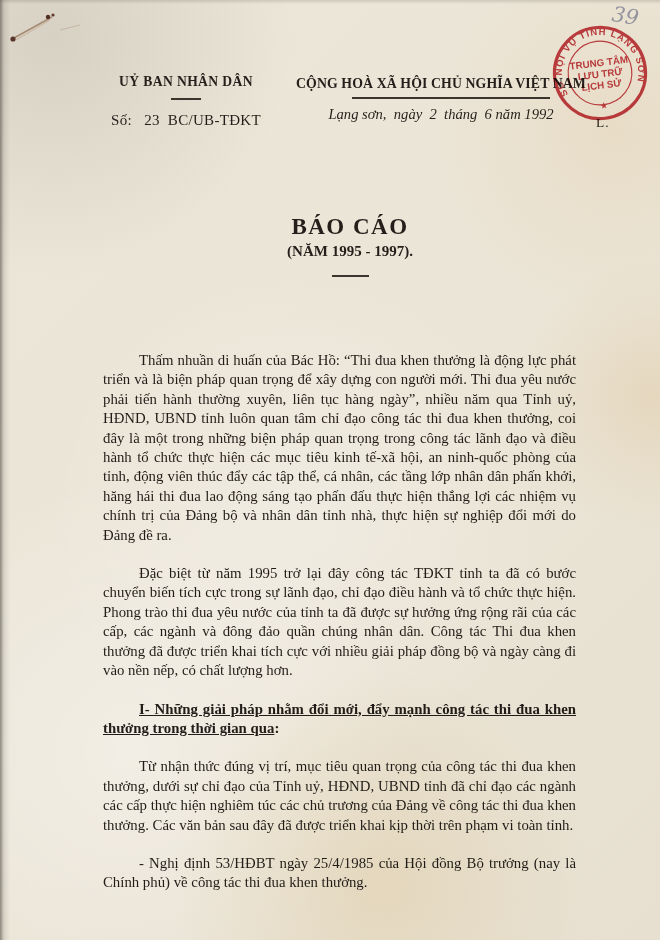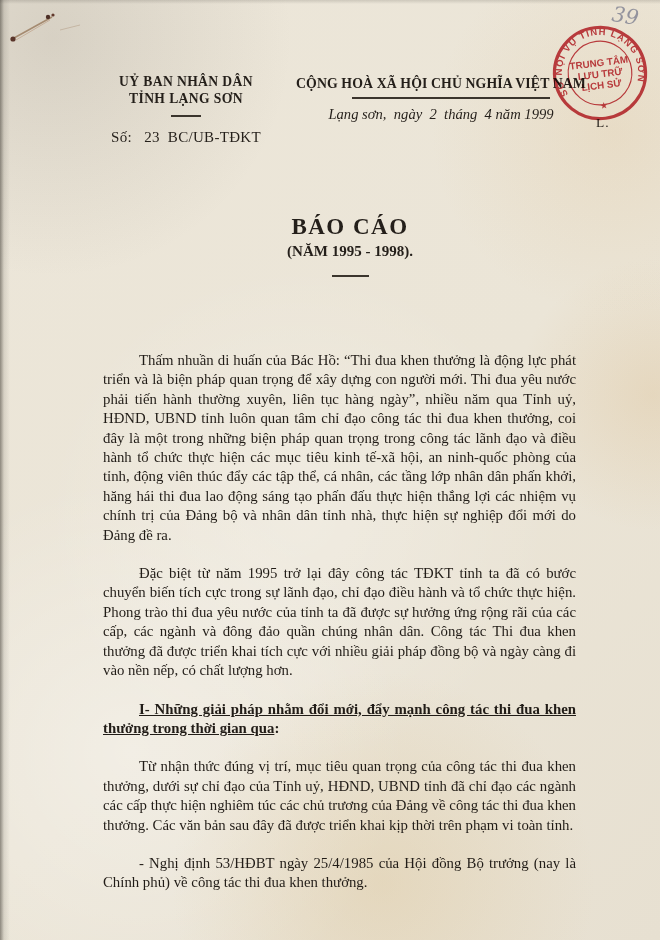--- a/index.html
+++ b/index.html
@@ -70,29 +70,28 @@
     <circle cx="9" cy="33" r="2.6" fill="#4d241a"></circle>
     <circle cx="44" cy="11" r="2.2" fill="#3f1e15"></circle>
     <circle cx="49" cy="9" r="1.6" fill="#55281c"></circle>
     <line x1="56" y1="24" x2="76" y2="19" stroke="#b09880" stroke-width="1" opacity=".55"></line>
   </svg>
 
   <div class="abs handnum">39</div>
 
   <div class="abs hdr-left">
     <div class="l1">UỶ BAN NHÂN DÂN</div>
-    <div class="l2">TỈNH LẠNG SƠN</div>
     <div class="rule rule-left"></div>
     <div class="docnum">Số:   23  BC/UB-TĐKT</div>
   </div>
 
   <div class="abs hdr-right">
     <div class="l1">CỘNG HOÀ XÃ HỘI CHỦ NGHĨA VIỆT NAM</div>
     <div class="rule rule-right"></div>
-    <div class="dateline">Lạng sơn,  ngày  2  tháng  4 năm 1999</div>
+    <div class="dateline">Lạng sơn,  ngày  2  tháng  6 năm 1992</div>
   </div>
 
   <div class="abs lmark">L.</div>
 
   <svg class="abs stamp" viewBox="0 0 100 100">
     <circle cx="50" cy="50" r="46.5" fill="none" stroke="#c5333c" stroke-width="3.2"></circle>
     <circle cx="50" cy="50" r="32.5" fill="none" stroke="#c5333c" stroke-width="1.2"></circle>
     <defs>
       <path id="arcP" d="M 16.2 69.5 A 39 39 0 1 1 83.8 69.5" fill="none"></path>
     </defs>
@@ -100,21 +99,21 @@
       <textPath href="#arcP" startOffset="2">SỞ NỘI VỤ TỈNH LẠNG SƠN</textPath>
     </text>
     <text x="50" y="43" text-anchor="middle" font-size="10" fill="#c5333c">TRUNG TÂM</text>
     <text x="50" y="54.5" text-anchor="middle" font-size="10" fill="#c5333c">LƯU TRỮ</text>
     <text x="50" y="66" text-anchor="middle" font-size="10" fill="#c5333c">LỊCH SỬ</text>
     <text x="50" y="86" text-anchor="middle" font-size="8" fill="#c5333c">★</text>
   </svg>
 
   <div class="abs titleblk">
     <div class="t1">BÁO CÁO</div>
-    <div class="t3">(NĂM 1995 - 1998).</div>
+    <div class="t3">(NĂM 1995 - 1997).</div>
     <div class="rule rule-title"></div>
   </div>
 
   <div class="abs body">
     <p>Thấm nhuần di huấn của Bác Hồ: “Thi đua khen thưởng là động lực phát triển và là biện pháp quan trọng để xây dựng con người mới. Thi đua yêu nước phải tiến hành thường xuyên, liên tục hàng ngày”, nhiều năm qua Tỉnh uỷ, HĐND, UBND tỉnh luôn quan tâm chỉ đạo công tác thi đua khen thưởng, coi đây là một trong những biện pháp quan trọng trong công tác lãnh đạo và điều hành tổ chức thực hiện các mục tiêu kinh tế-xã hội, an ninh-quốc phòng của tỉnh, động viên thúc đẩy các tập thể, cá nhân, các tầng lớp nhân dân phấn khởi, hăng hái thi đua lao động sáng tạo phấn đấu thực hiện thắng lợi các nhiệm vụ chính trị của Đảng bộ và nhân dân tỉnh nhà, thực hiện sự nghiệp đổi mới do Đảng đề ra.</p>
     <p>Đặc biệt từ năm 1995 trở lại đây công tác TĐKT tỉnh ta đã có bước chuyển biến tích cực trong sự lãnh đạo, chỉ đạo điều hành và tổ chức thực hiện. Phong trào thi đua yêu nước của tỉnh ta đã được sự hưởng ứng rộng rãi của các cấp, các ngành và đông đảo quần chúng nhân dân. Công tác Thi đua khen thưởng đã được triển khai tích cực với nhiều giải pháp đồng bộ và ngày càng đi vào nền nếp, có chất lượng hơn.</p>
     <p class="heading"><span class="u">I- Những giải pháp nhằm đổi mới, đẩy mạnh công tác thi đua khen thưởng trong thời gian qua</span><span>:</span></p>
     <p>Từ nhận thức đúng vị trí, mục tiêu quan trọng của công tác thi đua khen thưởng, dưới sự chỉ đạo của Tỉnh uỷ, HĐND, UBND tỉnh đã chỉ đạo các ngành các cấp thực hiện nghiêm túc các chủ trương của Đảng về công tác thi đua khen thưởng. Các văn bản sau đây đã được triển khai kịp thời trên phạm vi toàn tỉnh.</p>
     <p>- Nghị định 53/HĐBT ngày 25/4/1985 của Hội đồng Bộ trưởng (nay là Chính phủ) về công tác thi đua khen thưởng.</p>
   </div>

